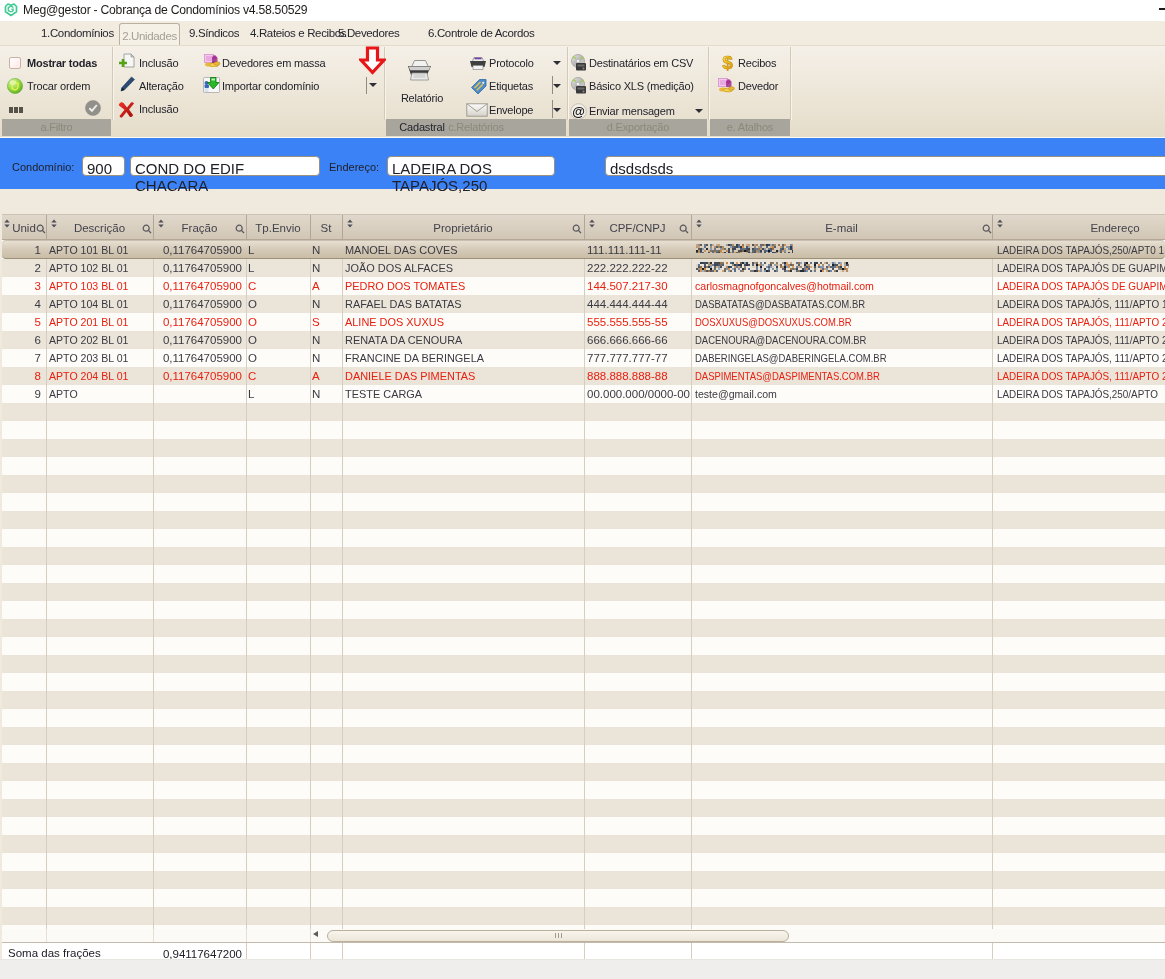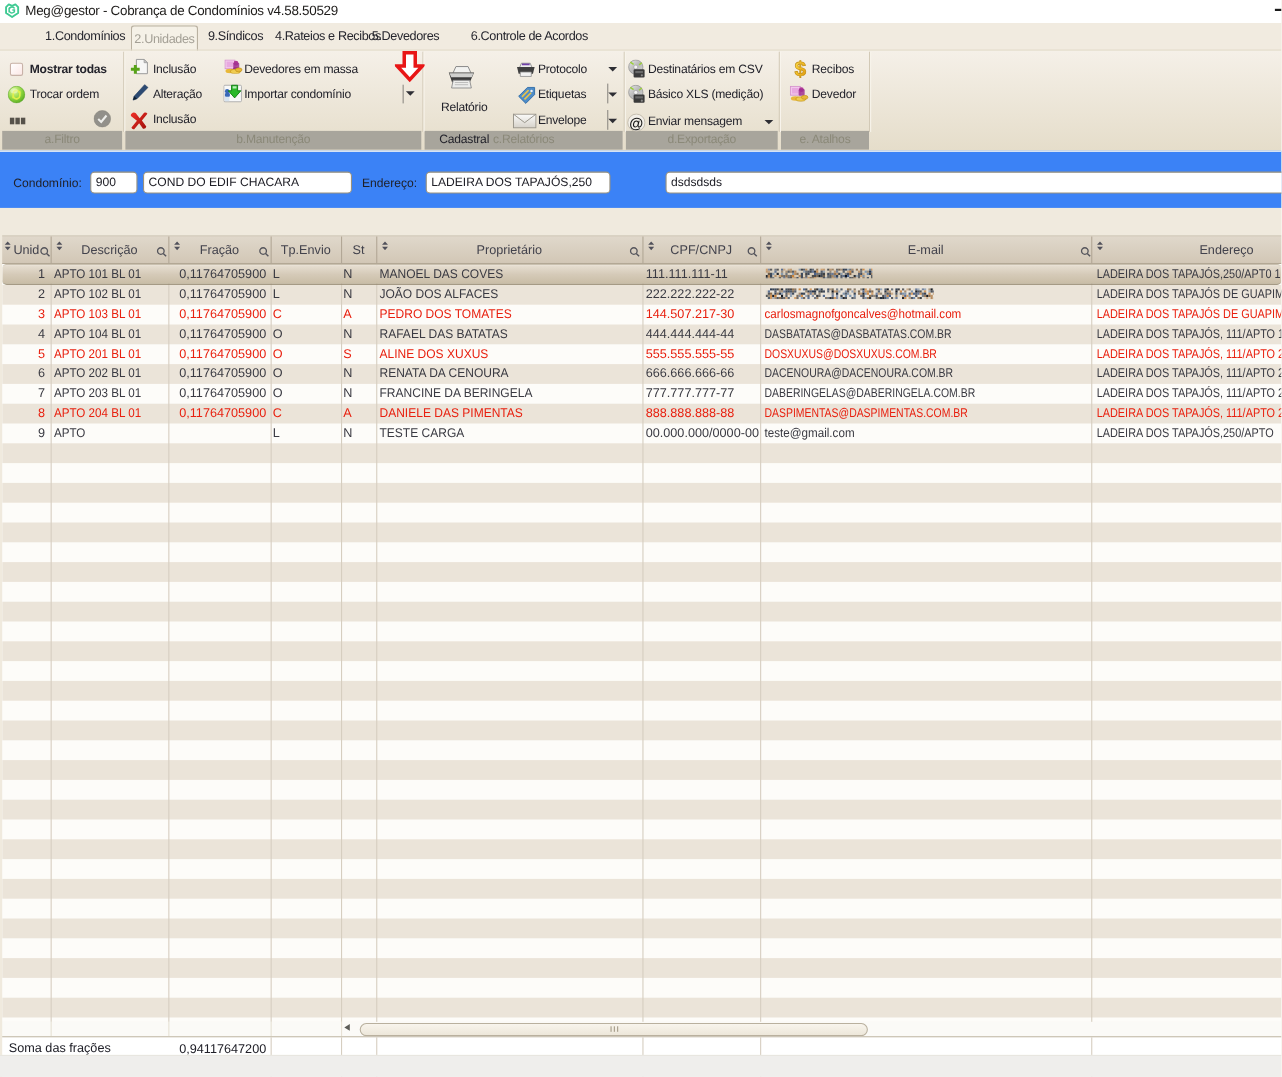--- a/index.html
+++ b/index.html
@@ -22,21 +22,21 @@
 .gsep { position:absolute; top:1px; width:1px; height:73px; background:#d2c9b6; }
 .gsep2 { position:absolute; top:1px; width:1px; height:73px; background:#f8f4ec; }
 .gcap { position:absolute; top:73px; height:17px; background:#a8a59c; color:#8b8979; font-size:11px; letter-spacing:-0.2px; text-align:center; padding-top:2px; }
 .ritem { position:absolute; font-size:11px; letter-spacing:-0.2px; color:#23232b; white-space:nowrap; }
 .dd { position:absolute; width:0; height:0; border-left:4px solid transparent; border-right:4px solid transparent; border-top:4px solid #2e2e34; }
 .vsep { position:absolute; width:1px; background:#8e8b84; }
 
 
 #formrow { left:0; top:137px; width:1165px; height:52px; background:#3b82f6; border-top:1px solid #fcfaf4; }
 .flabel { position:absolute; font-size:11px; color:#1f1f26; }
-.finput { position:absolute; height:20px; background:#fff; border:1px solid #99917e; border-radius:4px; font-size:11px; color:#202028; padding:3px 0 0 4px; font-family:"Liberation Sans",sans-serif; }
+.finput { position:absolute; height:20px; background:#fff; border:1px solid #99917e; border-radius:4px; font-size:15px; color:#202028; padding:3px 0 0 4px; font-family:"Liberation Sans",sans-serif; }
 
 
 #grid { left:0; top:189px; width:1165px; height:766px;margin-top:25px; }
 #ghead { position:absolute; left:2px; top:0; width:1163px; height:26px;
   background:linear-gradient(#e0d8cb, #d2c7b6); border-top:1px solid #cbc2b1; border-bottom:1px solid #b3a895; }
 .hsep { position:absolute; top:0; width:1px; height:26px; background:#b2a796; }
 .hlabel { position:absolute; top:7px; font-size:11.5px; color:#42424c; text-align:center; }
 .sortg { position:absolute; top:4px; }
 .mag { position:absolute; top:9px; }
 #gbody { position:absolute; left:2px; top:26px; width:1163px; height:689px; background:#fdfcf9; overflow:hidden; }
@@ -87,21 +87,20 @@
     <div class="gsep2" style="left:113px;"></div>
   <div class="gsep" style="left:384px;"></div>
     <div class="gsep2" style="left:385px;"></div>
   <div class="gsep" style="left:567px;"></div>
     <div class="gsep2" style="left:568px;"></div>
   <div class="gsep" style="left:708px;"></div>
     <div class="gsep2" style="left:709px;"></div>
   <div class="gsep" style="left:790px;"></div>
     <div class="gsep2" style="left:791px;"></div>
   <div class="gcap" style="left:2px; width:109px;">a.Filtro</div>
-  <div class="gcap" style="left:114px; width:269px;">b.Manutenção</div>
   <div class="gcap" style="left:386px; width:180px;">c.Relatórios</div>
   <div class="gcap" style="left:569px; width:138px;">d.Exportação</div>
   <div class="gcap" style="left:710px; width:80px;">e. Atalhos</div>
 
   <div class="abs" style="left:9px; top:11px; width:12px; height:12px; background:linear-gradient(135deg,#ffffff,#fce8e6); border:1px solid #c8b2a8; border-radius:2px;"></div>
   <div class="ritem" style="left:27px; top:11px;font-weight:bold;">Mostrar todas</div>
   <svg class="abs" style="left:7px; top:32px;" width="16" height="16" viewBox="0 0 16 16">
     <defs>
         <radialGradient id="ggr" cx="0.35" cy="0.28" r="0.85">
           <stop offset="0" stop-color="#e2f8a0"></stop>

